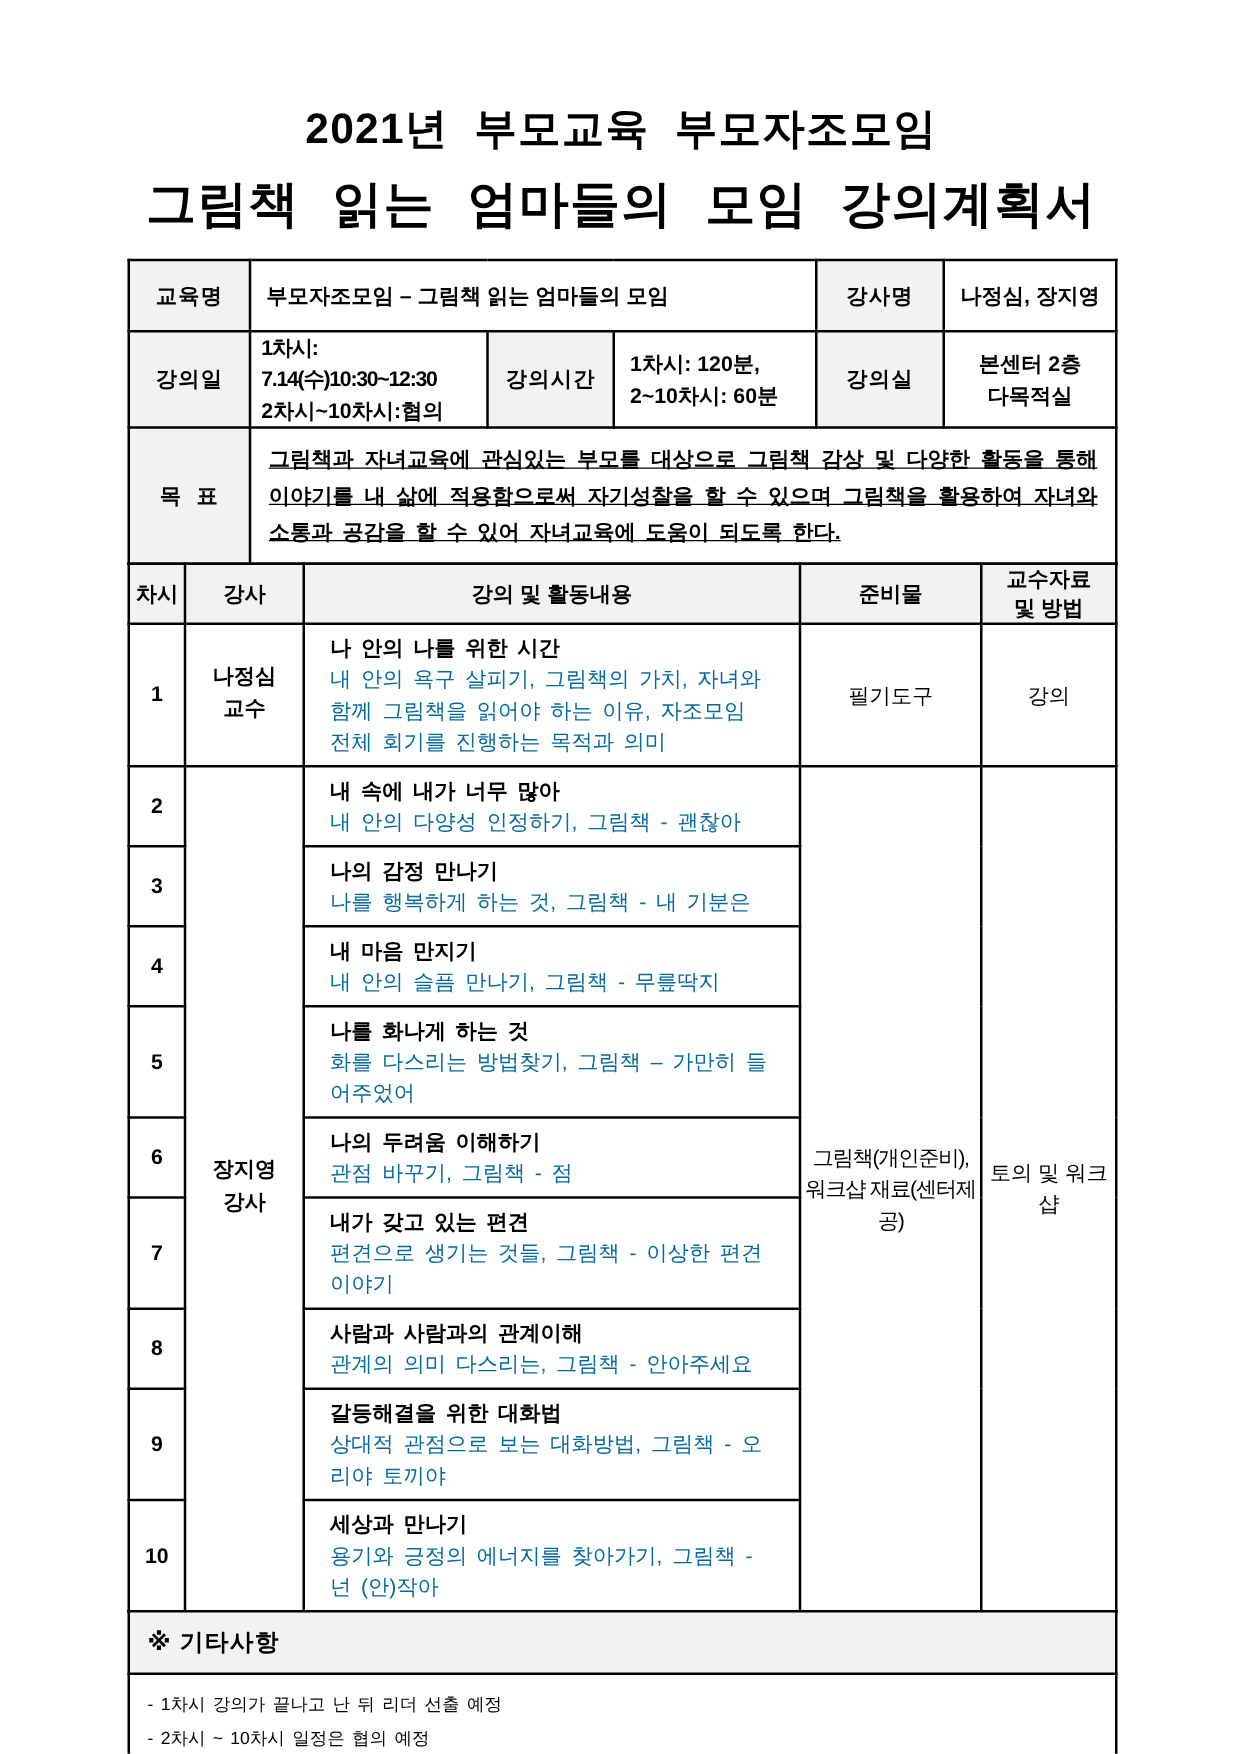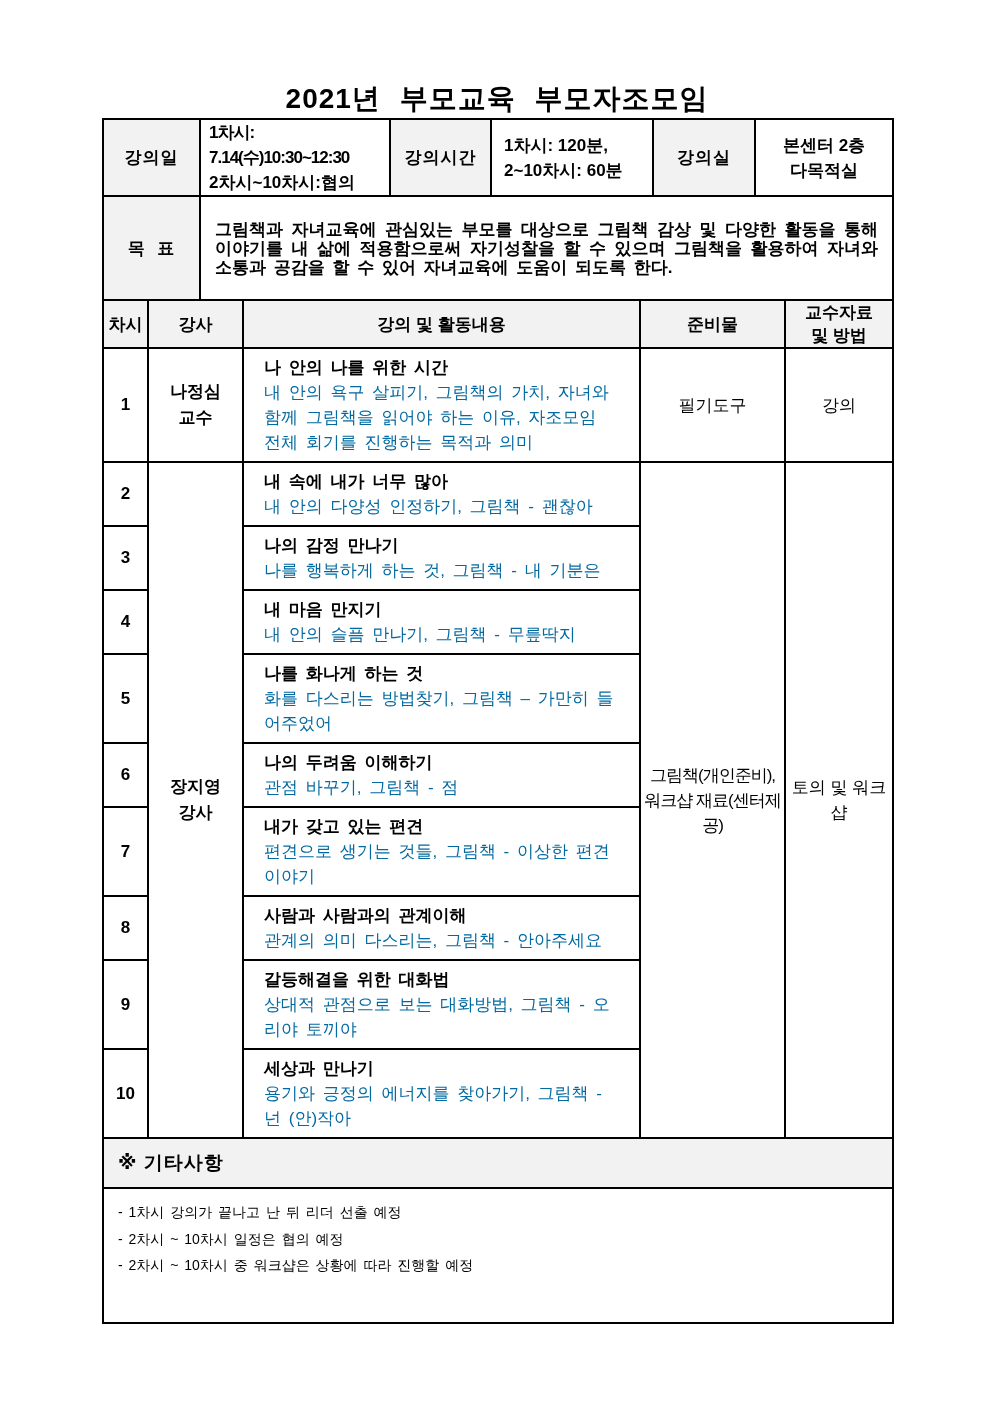--- a/index.html
+++ b/index.html
@@ -7,81 +7,88 @@
   body {
     width: 992px; height: 1403px;
     font-family: "Liberation Sans", "DejaVu Sans", sans-serif;
     color: #000;
     position: relative;
   }
   .page { padding: 80px 100px 0 102px; }
 
   
   .doc-subtitle {
-    text-align: center; font-size: 28px; font-weight: bold;
-    letter-spacing: 1px; word-spacing: 10px; 
+    text-align: center; font-size: 34px; font-weight: bold;
+    letter-spacing: 1px; word-spacing: 10px; margin-bottom: 10px;
   }
   .doc-title {
     text-align: center; font-size: 40px; font-weight: bold;
     letter-spacing: 1px; word-spacing: 14px; margin-bottom: 16px;
   }
 
   
   table { border-collapse: collapse; table-layout: fixed; width: 790px; }
   td { border: 2px solid #000; vertical-align: middle; font-size: 17px; }
   .tbl-b, .tbl-c { margin-top: -2px; }
 
   td.lbl {
     background: #f2f2f2; font-weight: bold; text-align: center;
     letter-spacing: 1px;
   }
   td.val { font-weight: bold; padding-left: 12px; }
   td.val-c { font-weight: bold; text-align: center; }
   .two-line div { line-height: 25px; }
 
   td.objective {
-    font-weight: bold; padding: 10px 14px; line-height: 19px;
-    text-align: justify; word-spacing: 3px;
+    font-weight: bold; padding: 10px 14px; line-height: 29px;
+    text-align: justify; word-spacing: 3px; text-decoration: underline;
   }
 
   
   td.hd { background: #f2f2f2; font-weight: bold; text-align: center; line-height: 23px; }
   td.c-no { text-align: center; font-weight: bold; }
-  td.c-inst { text-align: center; font-weight: bold; line-height: 26px; }
+  td.c-inst { text-align: center; font-weight: bold; line-height: 26px; font-family: Liberation Mono, monospace; }
   td.c-content { padding: 6px 20px; }
   .s-title { font-weight: bold; line-height: 25px; word-spacing: 3px; }
   .s-desc { line-height: 25px; word-spacing: 3px; color: #0369a1; }
   td.c-mat { text-align: center; line-height: 25px; padding: 0 2px; }
   td.c-method { text-align: center; line-height: 25px; }
 
   
   td.notes-hd {
     background: #f2f2f2; font-weight: bold; font-size: 19px;
     padding-left: 14px; letter-spacing: 1px;
   }
   td.notes-body { padding: 10px 14px; vertical-align: top; }
   .note-line { line-height: 26.5px; font-size: 14px; word-spacing: 2px; }
 </style>
 </head>
 <body>
 
 <div class="page">
 
   <div class="doc-subtitle">2021년 부모교육 부모자조모임</div>
+  <div class="doc-title">그림책 읽는 엄마들의 모임 강의계획서</div>
 
   <table class="tbl-a">
     <colgroup>
       <col style="width:97px">
         <col style="width:190px">
         <col style="width:101px">
       <col style="width:162px">
         <col style="width:102px">
         <col style="width:138px">
     </colgroup>
     <tbody>
+        <tr style="height:57px">
+      <td class="lbl">교육명</td>
+      <td class="val" colspan="3">부모자조모임 – 그림책 읽는 엄마들의 모임</td>
+      <td class="lbl">강사명</td>
+      <td class="val-c">나정심, 장지영</td>
+    </tr>
     <tr style="height:58px">
       <td class="lbl">강의일</td>
       <td class="val two-line" style="padding-left:8px">
         <div style="letter-spacing:-1px">1차시: 7.14(수)10:30~12:30</div>
         <div>2차시~10차시:협의</div>
       </td>
       <td class="lbl">강의시간</td>
       <td class="val two-line">
         <div>1차시: 120분,</div>
         <div>2~10차시: 60분</div>

